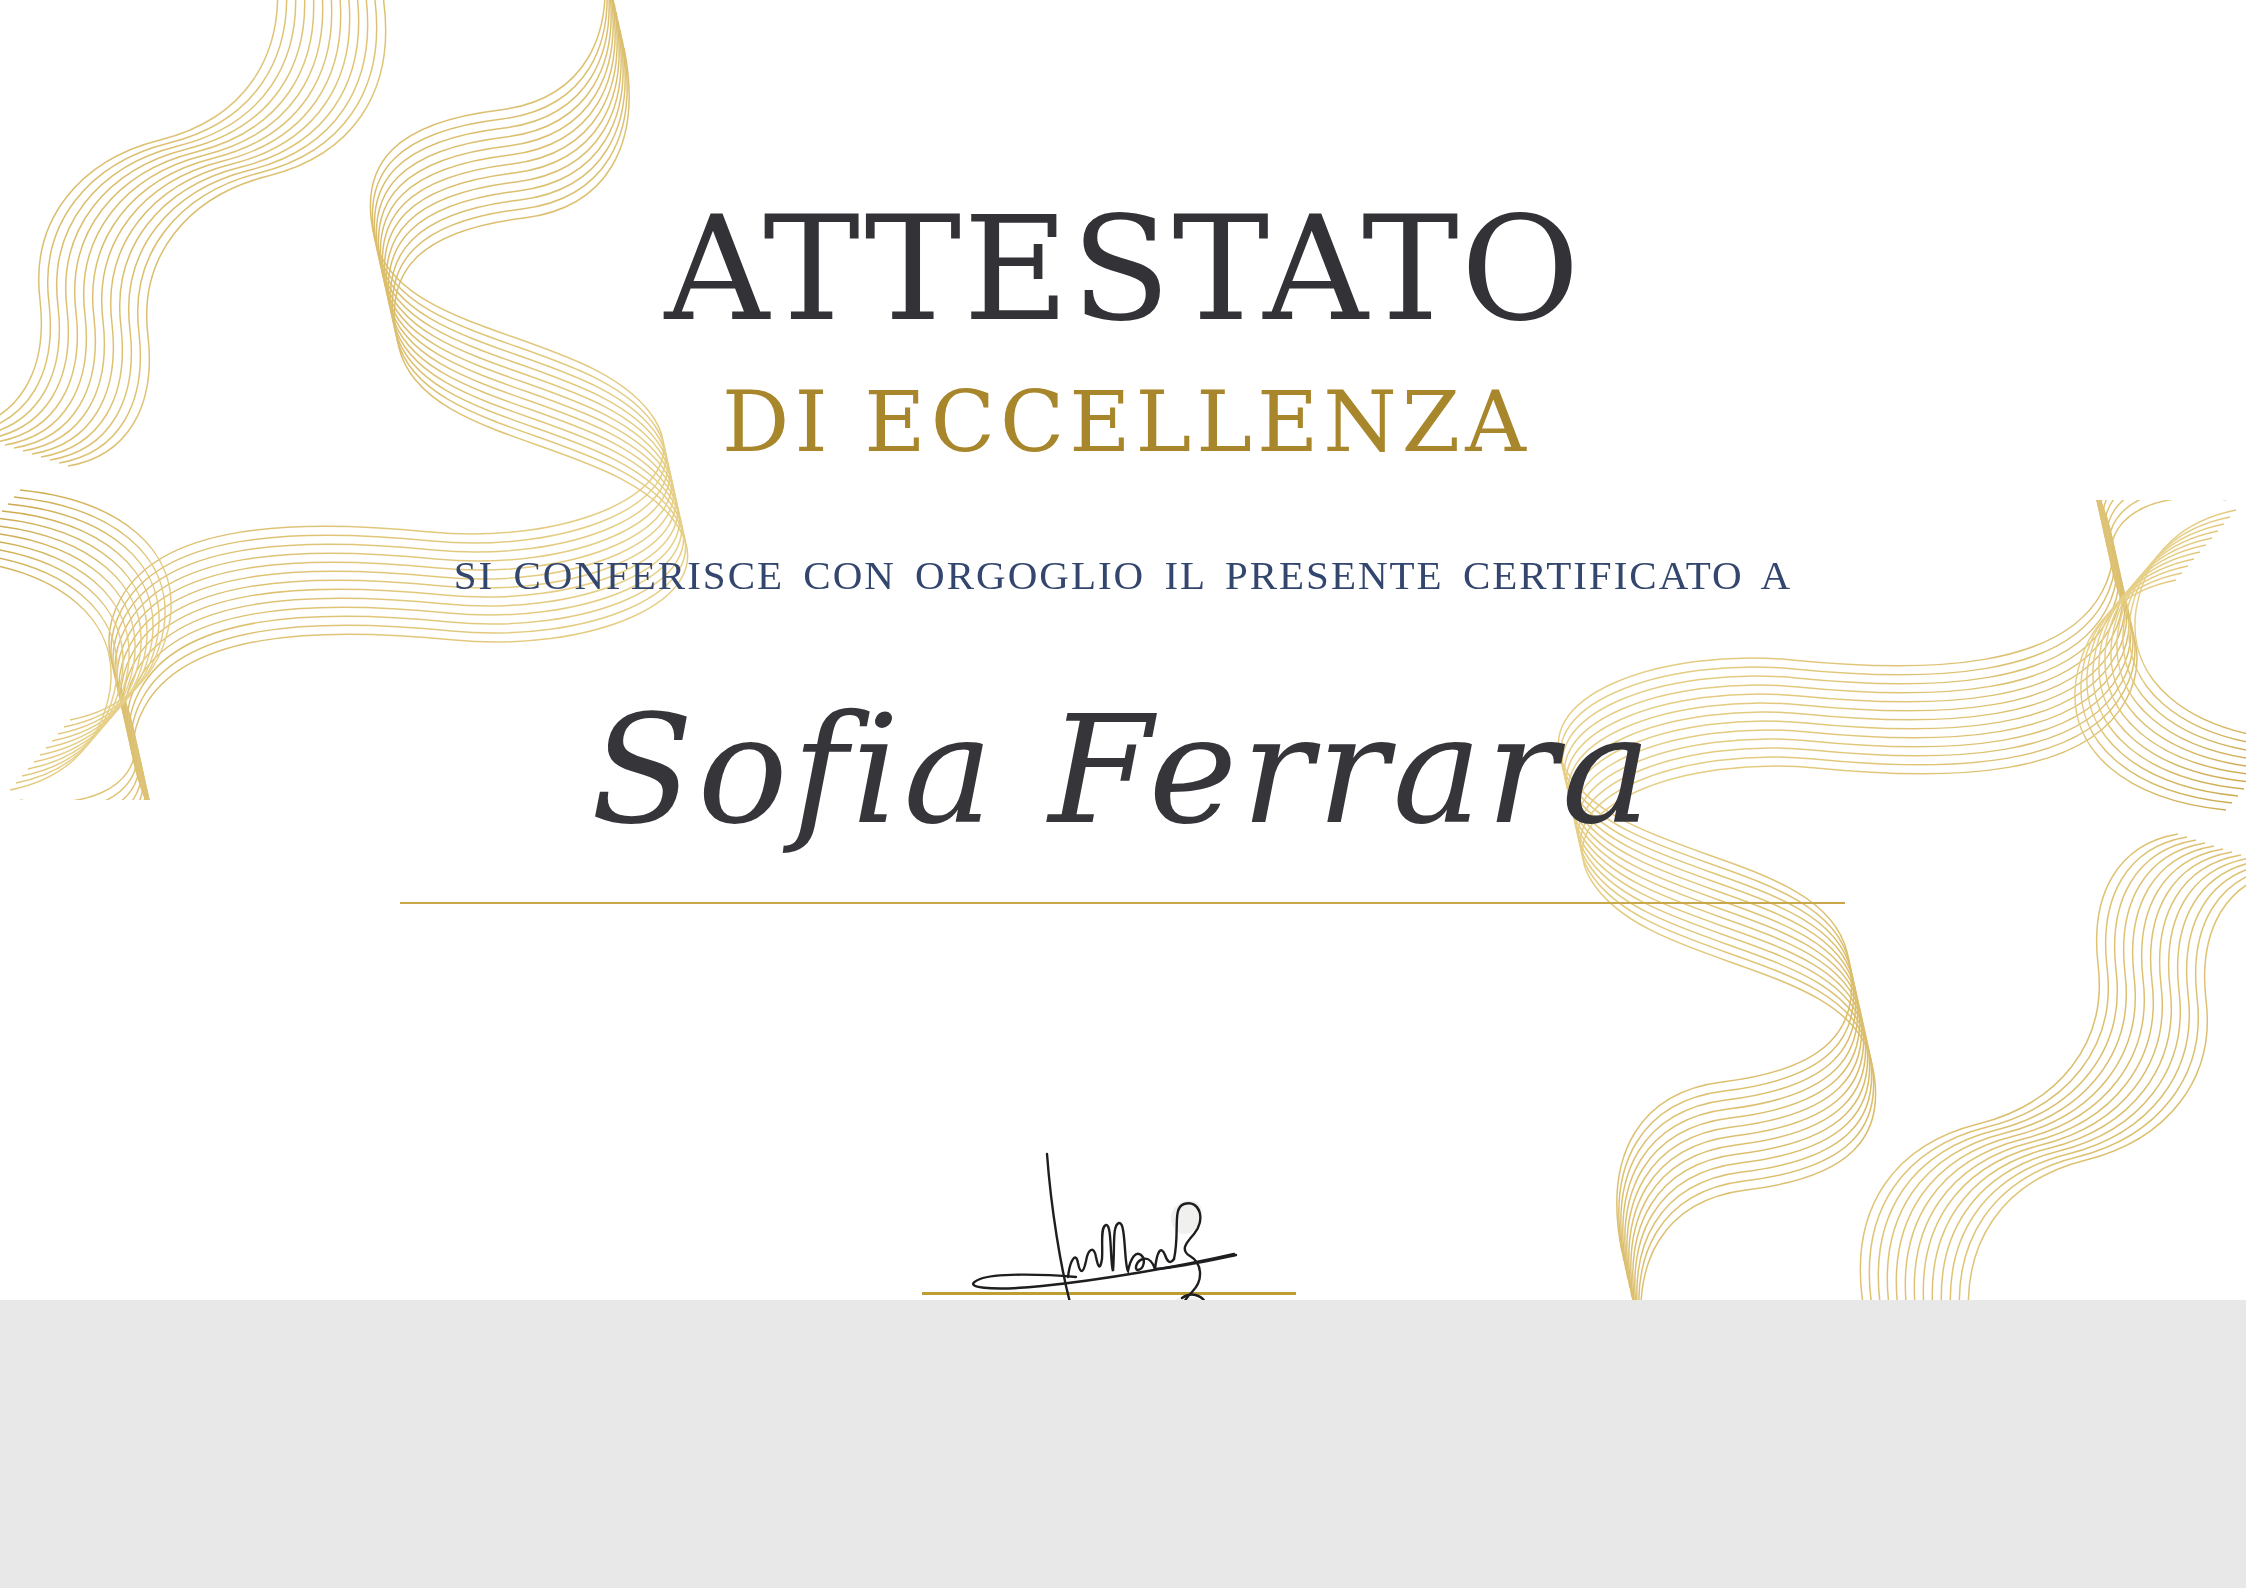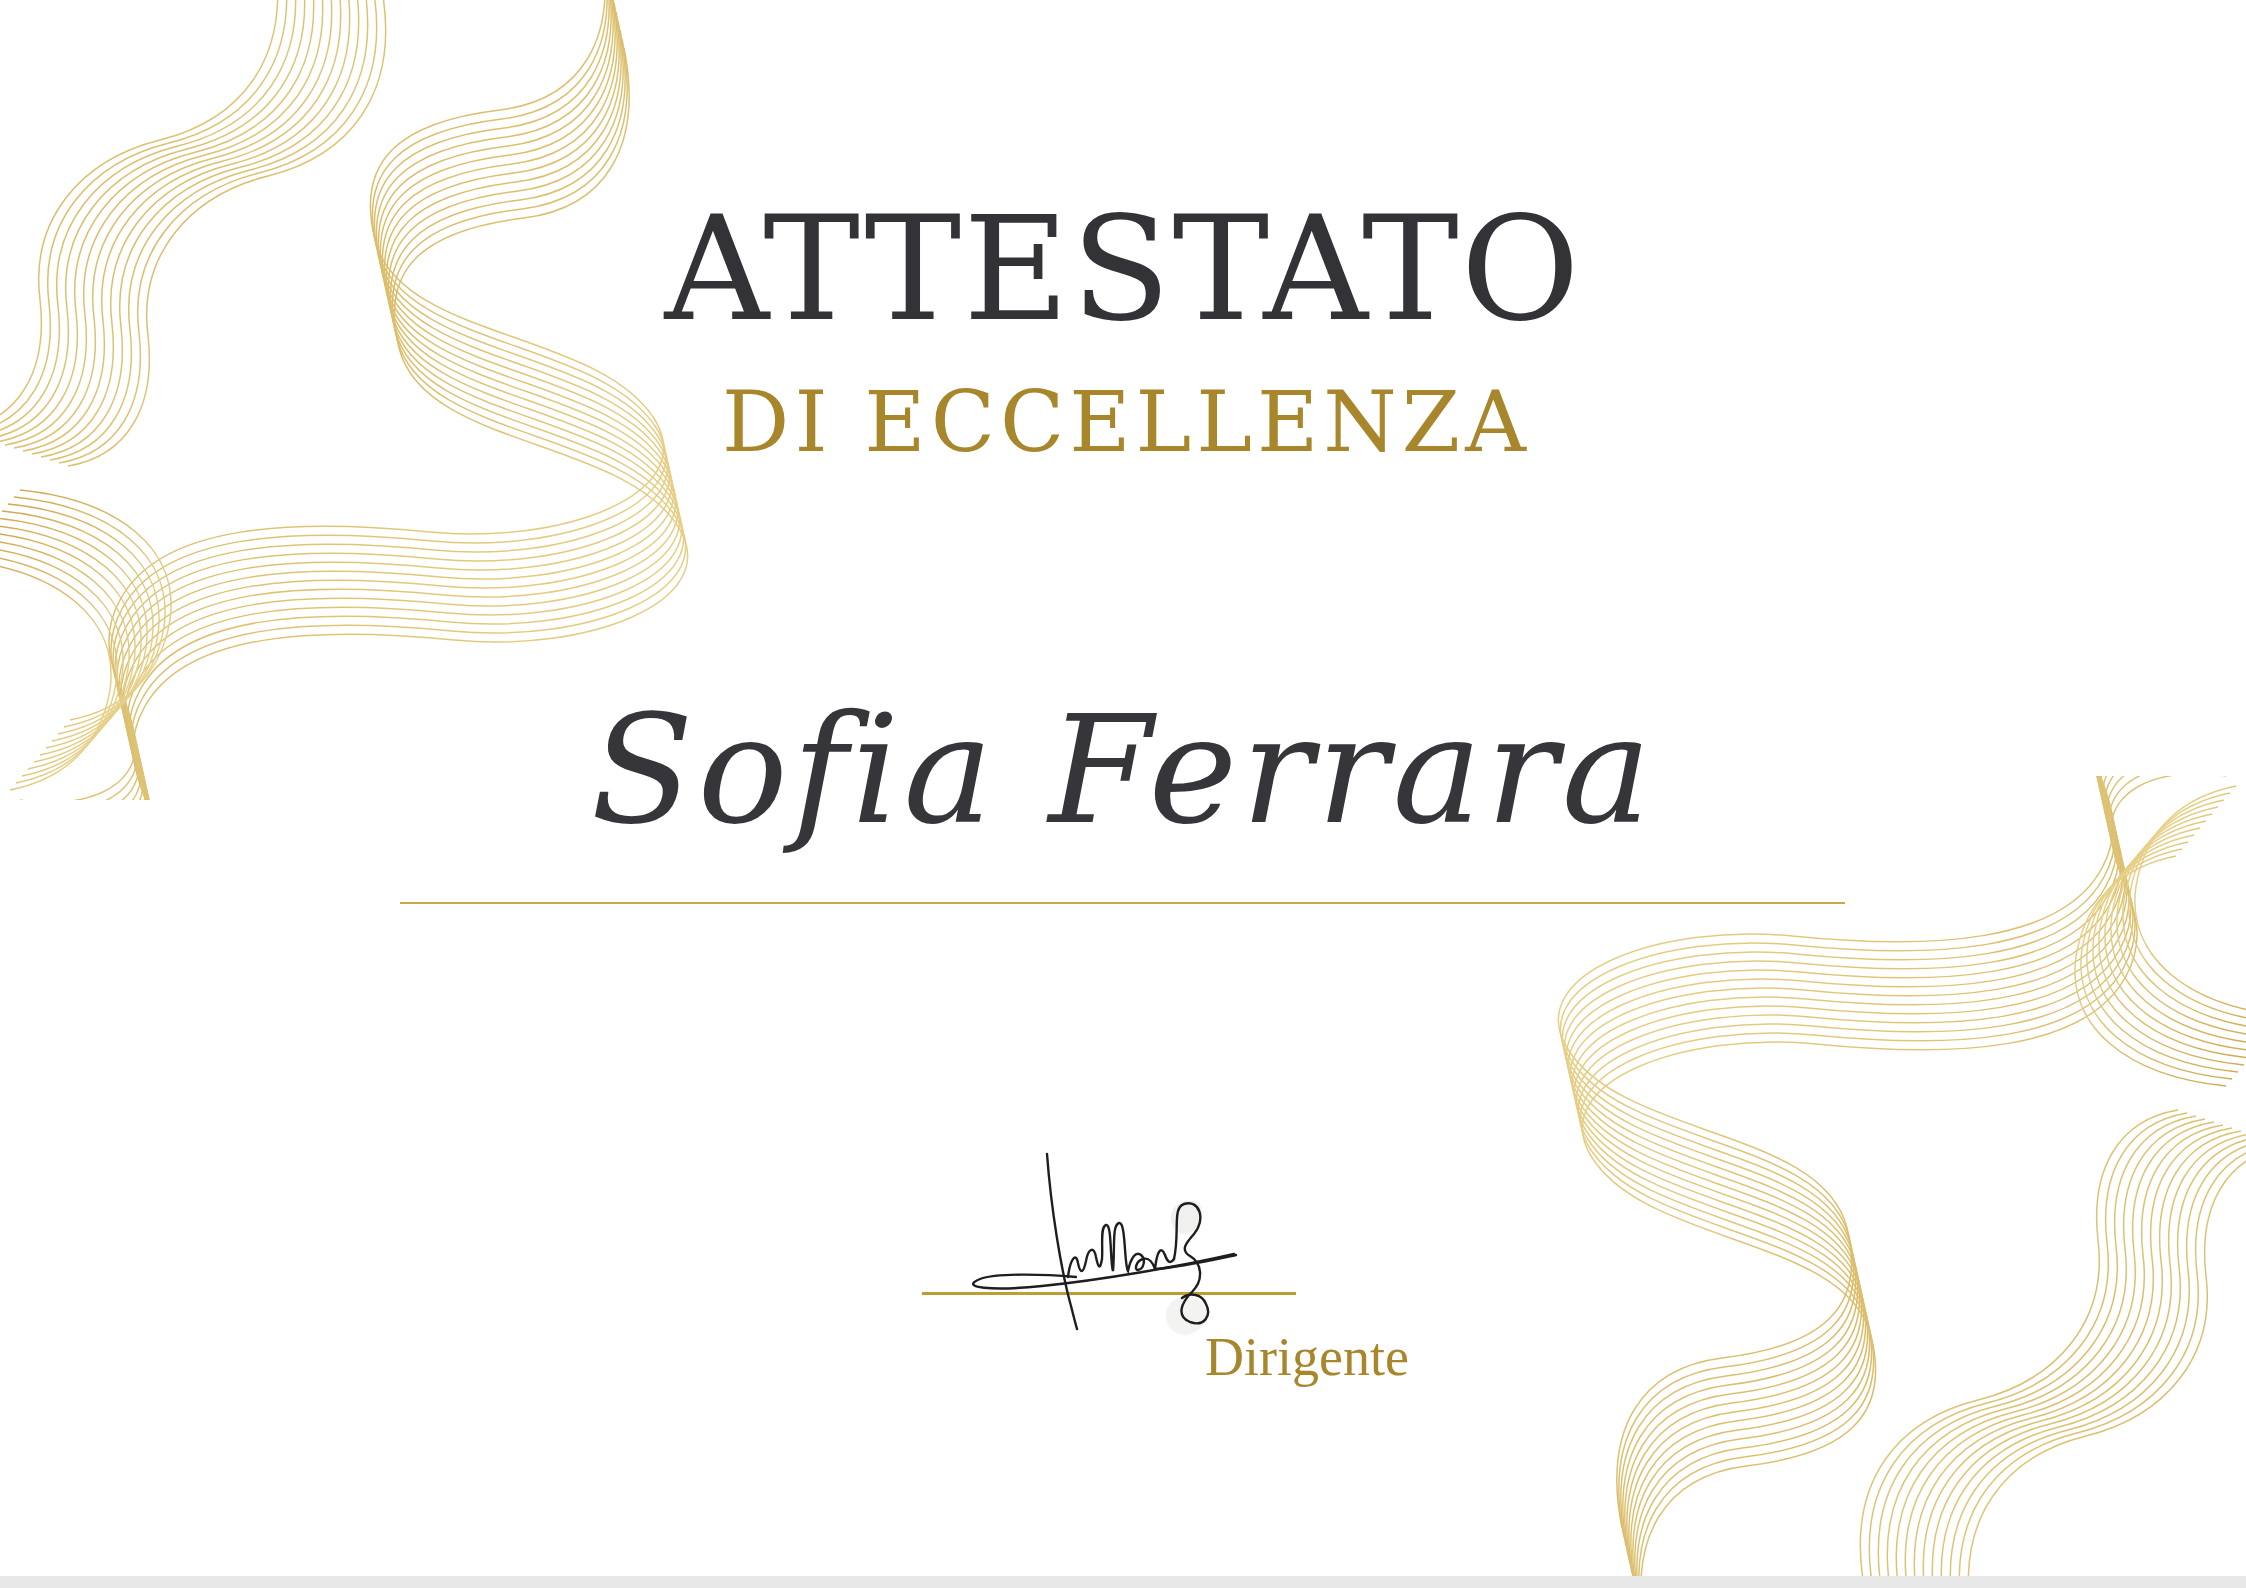--- a/index.html
+++ b/index.html
@@ -9,21 +9,21 @@
     --navy-text:#33466e;
     --name-ink:#35353a;
     --rule-gold:#c9a84c;
     --signature-rule-gold:#bd9e33;
     --signature-ink:#1e1e21;
   }
   html,body{margin:0;padding:0;}
   body{background:#e8e8e8;}
   .page{
     position:relative;
-    width:2246px;height:1576px;
+    width:2246px;height:1300px;
     background:var(--background);
     overflow:hidden;
     font-family:"Liberation Serif", serif;
   }
   .abs{position:absolute;left:0;right:0;text-align:center;}
   .title{
     top:196px;
     font-family:"DejaVu Serif","Liberation Serif",serif;
     font-size:145px;line-height:1;letter-spacing:2px;
     color:var(--title-ink);font-weight:400;
@@ -171,20 +171,21 @@
         <use href="#wC" transform="translate(42,-49)"></use>
         <use href="#wC" transform="translate(48,-56)"></use>
         <use href="#wC" transform="translate(54,-63)"></use>
         <use href="#wC" transform="translate(60,-70)"></use>
     </g>
   </svg>
 
   <div class="abs title">ATTESTATO</div>
   <div class="abs subtitle">DI ECCELLENZA</div>
 
+  <div class="abs conferral">SI CONFERISCE CON ORGOGLIO IL PRESENTE CERTIFICATO A</div>
 
   <div class="abs recipient">Sofia Ferrara</div>
   <div class="name-rule"></div>
 
 
   <div class="signature-rule"></div>
   <svg class="signature-svg" viewBox="0 0 310 198" aria-hidden="true">
 
     <path d="M 226 60 C 238 50, 254 54, 252 70 C 250 84, 236 92, 228 86 C 220 80, 218 68, 226 60 Z" fill="#f0f0ef" stroke="none"></path>
     <path d="M 228 152 C 244 146, 260 156, 256 172 C 252 188, 232 194, 222 184 C 212 174, 214 158, 228 152 Z" fill="#f3f3f2" stroke="none"></path>

